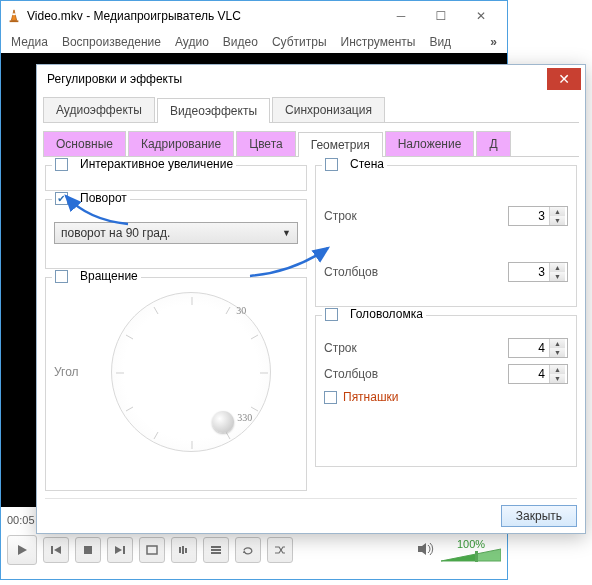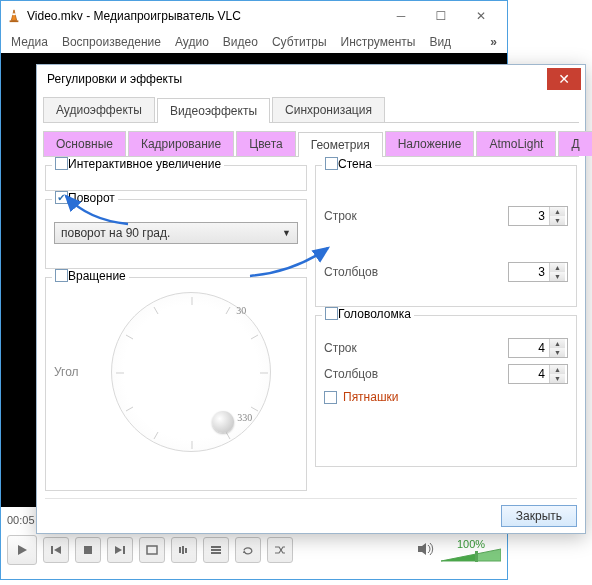--- a/index.html
+++ b/index.html
@@ -42,21 +42,21 @@
 
 .tabs2row { display: flex; align-items: center; margin: 8px 6px 0 6px; border-bottom: 1px solid #d0d0d0; }
 .tabs2 { display: flex; flex: 1; }
 .tab2 { padding: 5px 12px; border: 1px solid #d0d0d0; border-bottom: none; background: #f0abfc; margin-right: 2px; color: #444; }
 .tab2.active { background: #fff; position: relative; top: 1px; }
 
 .panelbody { display: flex; gap: 8px; padding: 8px; }
 .col { flex: 1; display: flex; flex-direction: column; gap: 8px; }
 
 .group { border: 1px solid #d6d6d6; position: relative; padding: 10px 8px 8px 8px; }
-.group-head { position: absolute; top: -9px; left: 6px; background: #fff; padding: 0 3px; display: flex; align-items: flex-start; gap: 0; }
+.group-head { position: absolute; top: -9px; left: 6px; background: #fff; padding: 0 3px; display: flex; align-items: flex-end; gap: 12px; }
 .chk { width: 13px; height: 13px; border: 1px solid #7a9ab8; background: #fff; display: inline-flex; align-items: center; justify-content: center; font-size: 10px; color: #2f6fb0; }
 .combo { height: 22px; border: 1px solid #a7a7a7; background: linear-gradient(#f5f5f5,#e6e6e6); display: flex; align-items: center; padding: 0 6px; color: #333; }
 .combo .arrow { margin-left: auto; font-size: 9px; color: #333; }
 
 .spinrow { display: flex; align-items: center; margin: 6px 0; }
 .spinlabel { flex: 1; color: #555; }
 .spin { width: 60px; height: 20px; border: 1px solid #b5b5b5; background: #fff; display: flex; }
 .spin input { border: none; width: 40px; text-align: right; padding: 0 4px; font-size: 12px; outline: none; }
 .spin-btns { width: 16px; display: flex; flex-direction: column; border-left: 1px solid #cfcfcf; }
 .spin-btn { flex: 1; background: linear-gradient(#f6f6f6,#e2e2e2); font-size: 7px; display: flex; align-items: center; justify-content: center; color: #555; }
@@ -193,21 +193,20 @@
     <div class="tab1">Синхронизация</div>
   </div>
 
   <div class="tabs2row">
     <div class="tabs2">
       <div class="tab2">Основные</div>
       <div class="tab2">Кадрирование</div>
       <div class="tab2">Цвета</div>
       <div class="tab2 active">Геометрия</div>
       <div class="tab2">Наложение</div>
-      <div class="tab2">AtmoLight</div>
       <div class="tab2">Д</div>
     </div>
 
   </div>
 
   <div class="panelbody">
 
     <div class="col">
       <div class="group" style="height:26px;padding:4px 8px">
         <div class="group-head">

